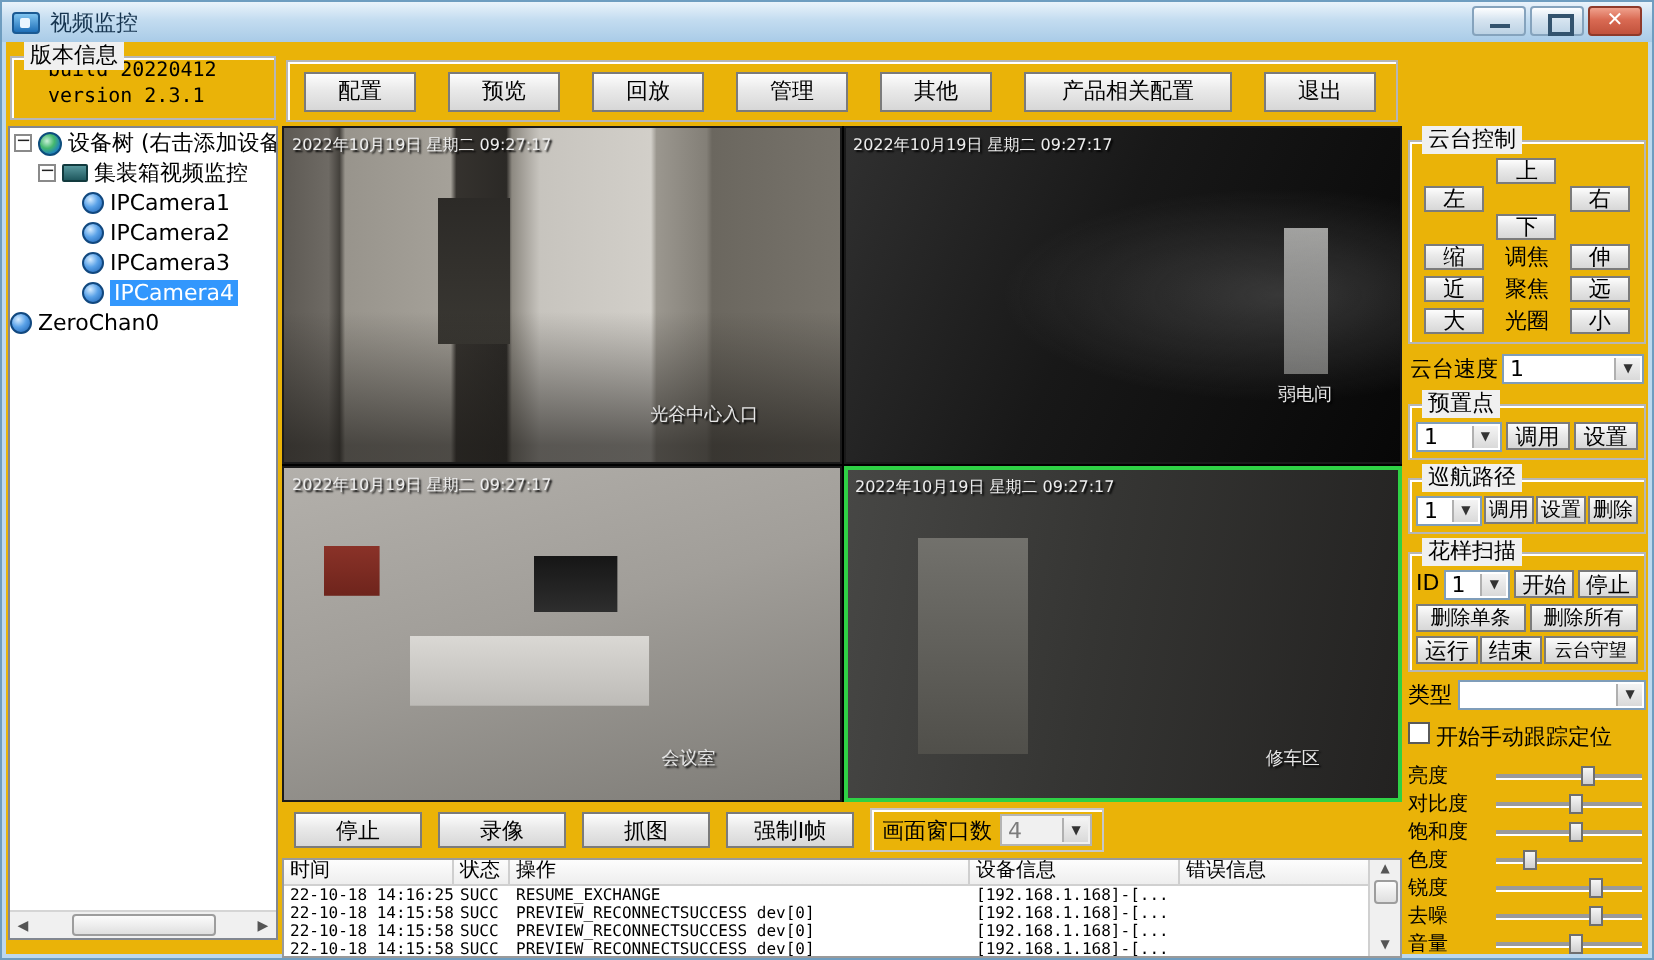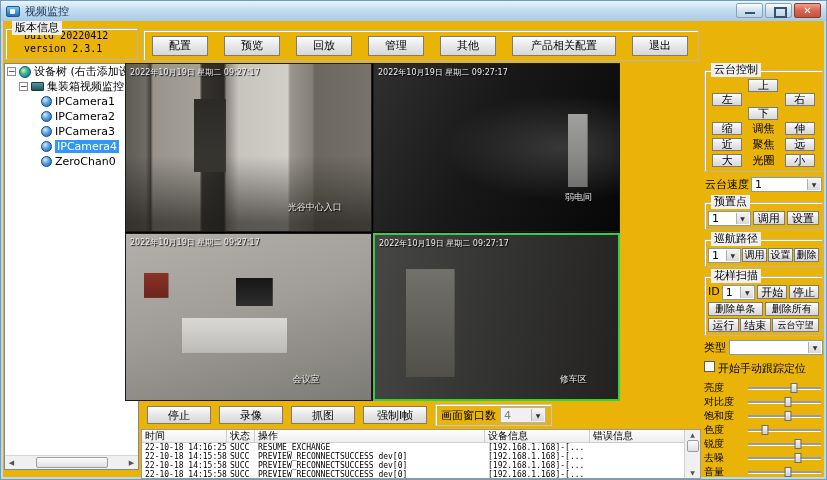--- a/index.html
+++ b/index.html
@@ -58,21 +58,21 @@
   .ico.srv{width:13px;height:9px;border-radius:1px;
     background:linear-gradient(#57979c,#1f585e);border:1px solid #123a3e;}
   .ico.cam{width:11px;height:11px;border-radius:50%;
     background:radial-gradient(circle at 35% 30%,#d6ecff,#5aa2e8 45%,#1a5fb0);border:1px solid #11487f;}
   .hscroll{position:absolute;left:0;bottom:0;right:0;height:14px;background:#f0f0f0;
     border-top:1px solid #d5d5d5;display:flex;align-items:center;}
   .harrow{width:13px;height:13px;font-size:7px;color:#555;display:flex;align-items:center;justify-content:center;flex:none;}
   .hthumb{height:11px;width:72px;margin-left:18px;border:1px solid #9d9d9d;border-radius:2px;
     background:linear-gradient(#fcfcfc,#dfdfdf);}
   
-  .vgrid{position:absolute;left:124px;top:62px;width:495px;height:338px;background:#000;
+  .vgrid{position:absolute;left:140px;top:62px;width:560px;height:338px;background:#000;
     display:grid;grid-template-columns:1fr 1fr;grid-template-rows:1fr 1fr;gap:1px;}
   .vcell{position:relative;overflow:hidden;border:1px solid #1a1a1a;}
   .vcell.selected{border:2px solid #2fd145;}
   .vtime{position:absolute;left:4px;top:3px;font-size:8px;color:#ededed;text-shadow:1px 1px 1px #000;white-space:nowrap;}
   .vlabel{position:absolute;font-size:9px;color:#e6e6e6;text-shadow:1px 1px 1px #000;white-space:nowrap;}
   .v0{background:
     linear-gradient(180deg,rgba(20,18,15,0) 55%,rgba(30,28,25,.65) 95%) 0 0/100% 100%,
     linear-gradient(#2c2a27,#3a3833) 32% 38%/13% 44% no-repeat,
     linear-gradient(90deg,#5e5a54 0%,#6e6a64 8%,#44413c 10%,#98948c 11%,#a5a199 30%,#35322e 31%,#2b2926 40%,#8d8981 41%,#c7c4be 46%,#d2cfc9 66%,#9b978f 67%,#837f77 76%,#6b675f 77%,#77736b 100%) 0 0/100% 100%;}
   .v0 .vlabel{left:66%;top:82%;}
@@ -191,21 +191,21 @@
       <span class="tlabel">IPCamera2</span>
     </div>
     <div class="trow" style="padding-left:36px">
       <span class="ico cam"></span>
       <span class="tlabel">IPCamera3</span>
     </div>
     <div class="trow" style="padding-left:36px">
       <span class="ico cam"></span>
       <span class="tlabel sel">IPCamera4</span>
     </div>
-    <div class="trow" style="padding-left:36px">
+    <div class="trow" style="">
       <span class="ico cam"></span>
       <span class="tlabel">ZeroChan0</span>
     </div>
     <div class="hscroll">
       <span class="harrow">◀</span>
       <span class="hthumb"></span>
       <span class="harrow" style="margin-left:auto">▶</span>
     </div>
   </div>
 

